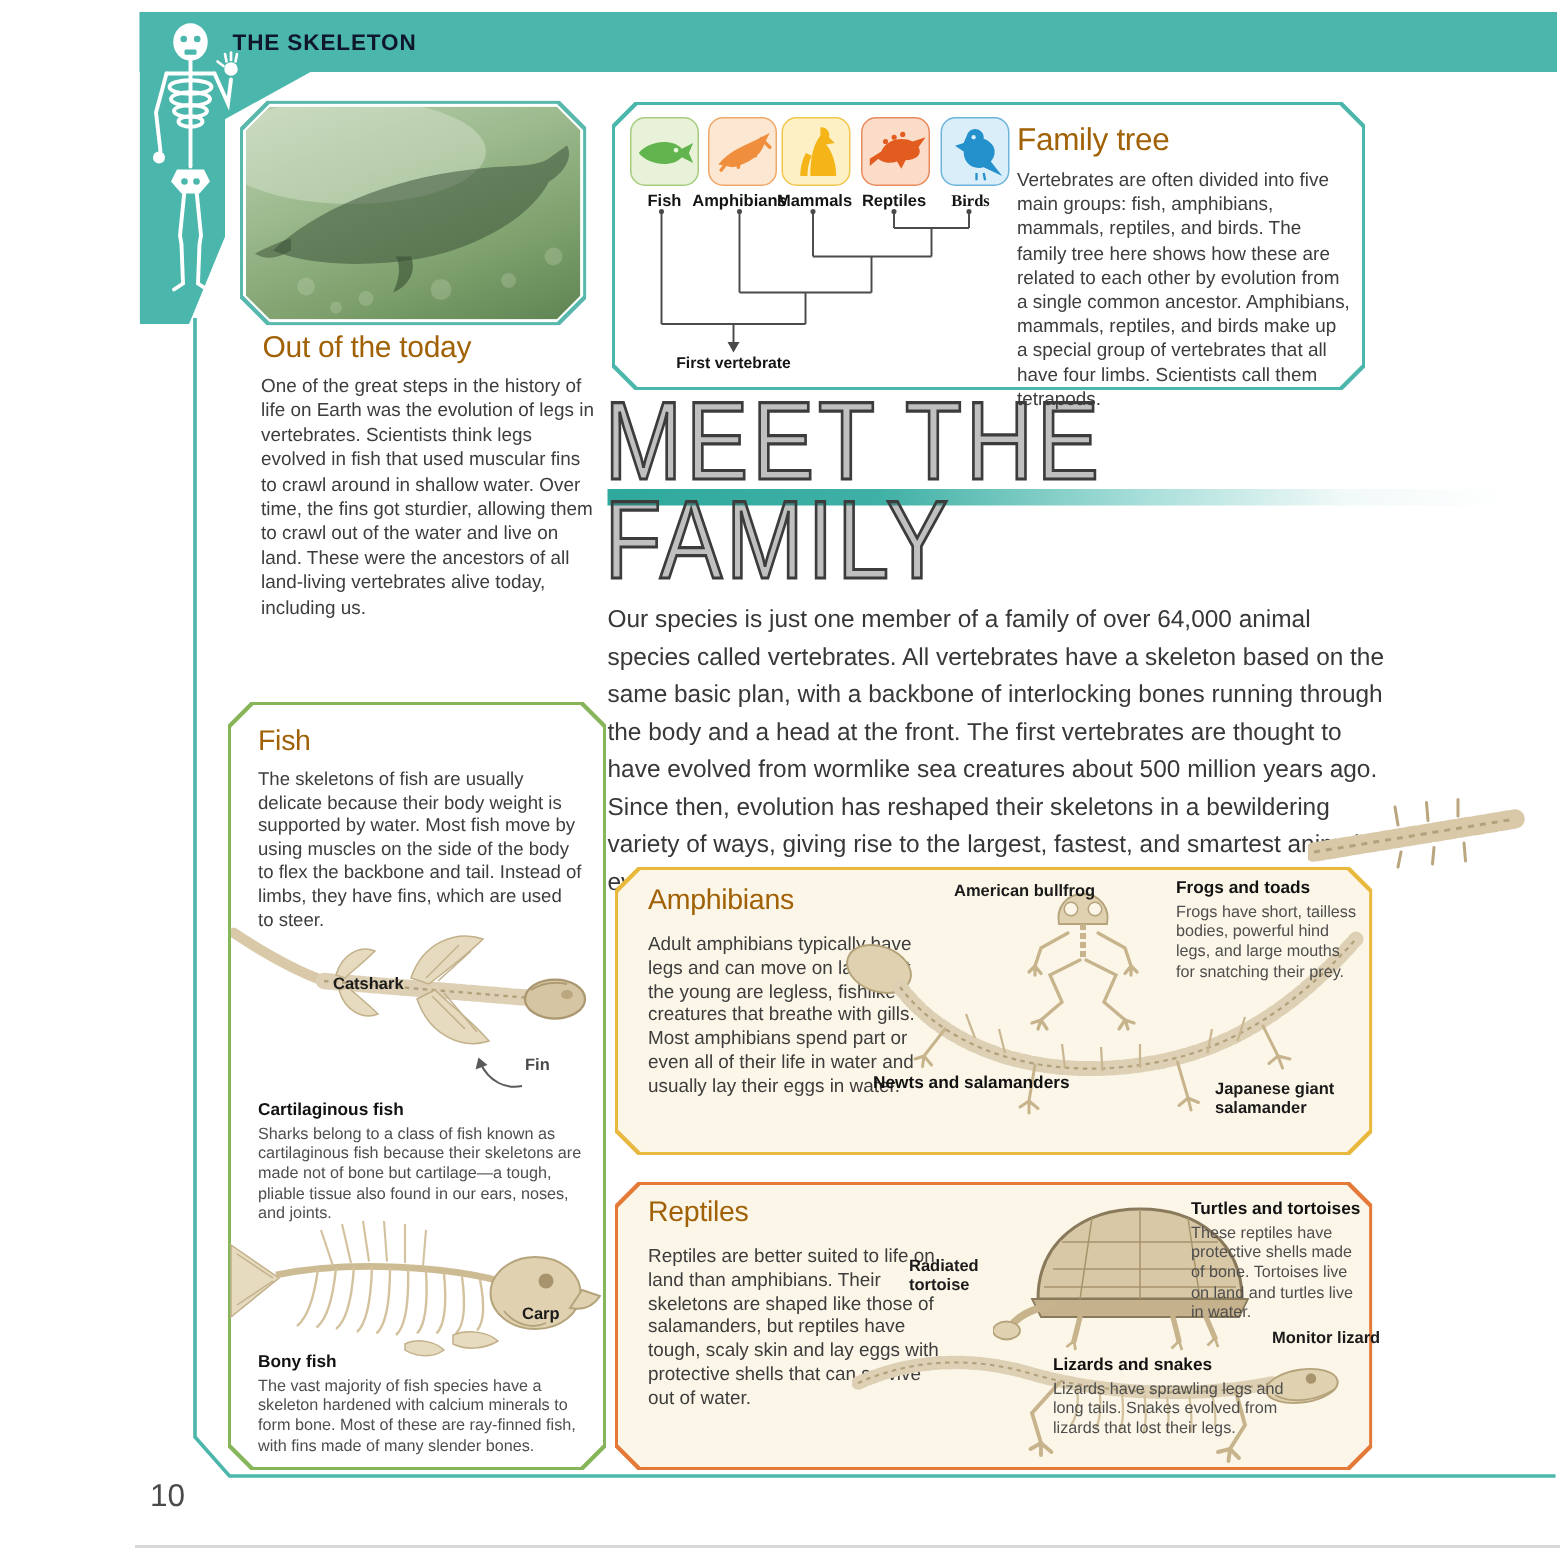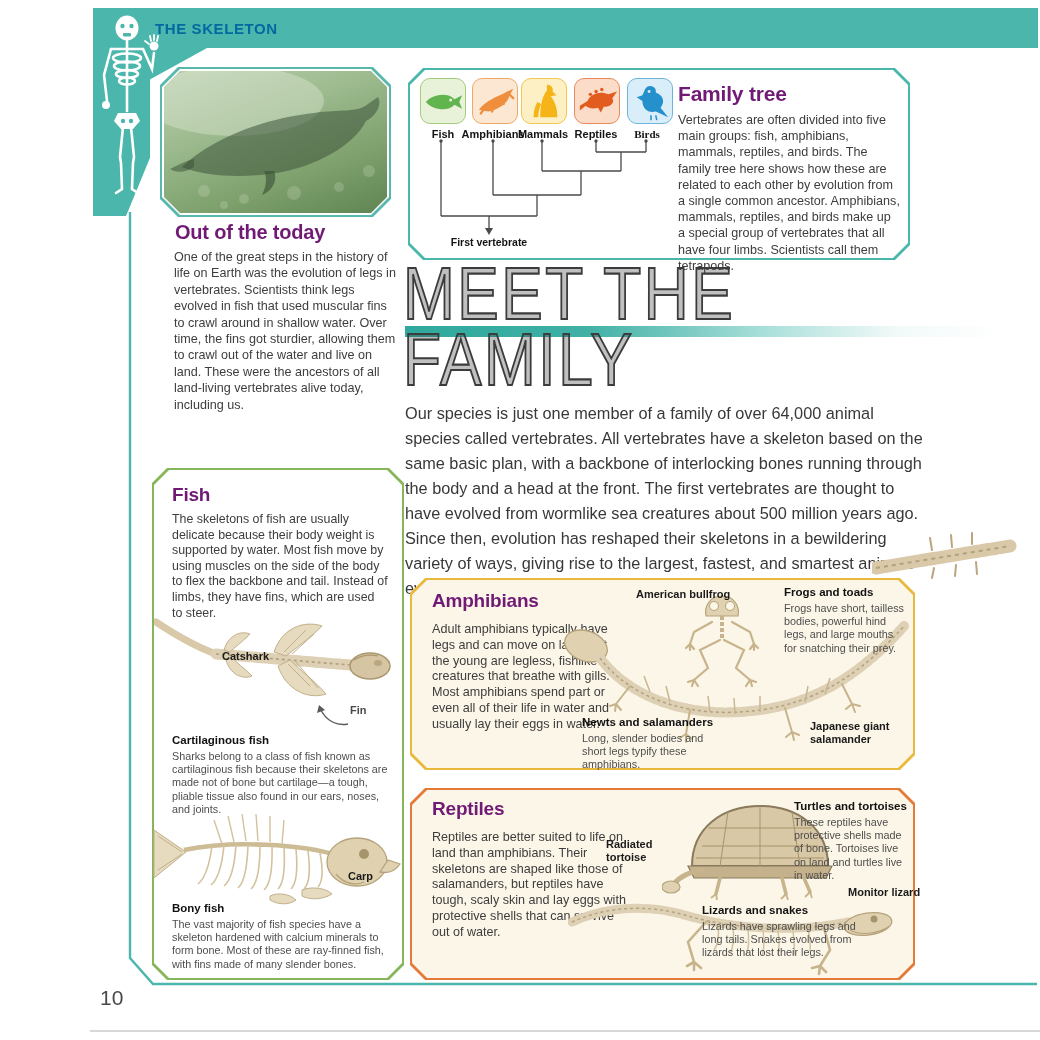--- a/index.html
+++ b/index.html
@@ -5,30 +5,30 @@
   html,body{margin:0;padding:0;background:#fff;}
   #page{position:relative;width:1040px;height:1040px;background:#ffffff;overflow:hidden;
         font-family:"Liberation Sans",sans-serif;color:#3f3f3f;}
   .abs{position:absolute;}
   
   .hdr-band{left:93px;top:8px;width:945px;height:40px;background:#4bb6ab;}
   .hdr-panel{left:93px;top:8px;width:57px;height:208px;background:#4bb6ab;
              clip-path:polygon(0 0,100% 0,100% 72%,58% 100%,0 100%);}
   .hdr-wedge{left:149px;top:48px;width:58px;height:32px;background:#4bb6ab;
              clip-path:polygon(0 0,100% 0,0 100%);}
-  .section-label{left:155px;top:20px;font-size:15px;font-weight:bold;color:#0369a1;letter-spacing:.6px;}
+  .section-label{left:155px;top:20px;font-size:15px;font-weight:bold;color:#0f172a;letter-spacing:.6px;}
   
   .octa{--cut:15px;--bw:2px;--bc:#4bb6ab;--bg:#fff;position:absolute;}
   .octa::before{content:"";position:absolute;inset:0;background:var(--bc);
     clip-path:polygon(var(--cut) 0,calc(100% - var(--cut)) 0,100% var(--cut),100% calc(100% - var(--cut)),calc(100% - var(--cut)) 100%,var(--cut) 100%,0 calc(100% - var(--cut)),0 var(--cut));}
   .octa::after{content:"";position:absolute;inset:var(--bw);background:var(--bg);
     clip-path:polygon(var(--cut) 0,calc(100% - var(--cut)) 0,100% var(--cut),100% calc(100% - var(--cut)),calc(100% - var(--cut)) 100%,var(--cut) 100%,0 calc(100% - var(--cut)),0 var(--cut));}
   .octa>*{position:absolute;z-index:1;}
   
-  .box-h{font-size:19px;font-weight:bold;color:#701a75;letter-spacing:-.2px;}
+  .box-h{font-size:19px;font-weight:normal;color:#a16207;letter-spacing:-.2px;}
   .body-t{font-size:12.4px;line-height:15.6px;color:#3d3d3d;}
   .cap-h{font-size:11.5px;font-weight:bold;color:#121212;}
   .cap-t{font-size:10.8px;line-height:13.2px;color:#4e4e4e;}
   .sk-label{font-size:11px;font-weight:bold;color:#1a1a1a;text-align:left;line-height:13px;}
   .big-title{font-size:74px;line-height:60px;font-weight:normal;letter-spacing:3px;
              color:rgba(58,58,58,.32);-webkit-text-stroke:2.1px #3c3c3c;
              transform:scaleX(.84);transform-origin:left top;white-space:nowrap;}
   .grad-bar{background:linear-gradient(to right,#2fa99d 0%,#3fb0a5 30%,rgba(99,197,188,.55) 60%,rgba(180,225,220,.18) 82%,rgba(255,255,255,0) 100%);}
   .intro-t{font-size:16.3px;line-height:25px;color:#383838;}
   .tile{width:46px;height:46px;border-radius:10px;box-sizing:border-box;border:1.5px solid;}
@@ -327,21 +327,20 @@
           <line x1="175" y1="102" x2="174" y2="86"></line>
         <line x1="200" y1="100" x2="200" y2="84"></line>
           <line x1="245" y1="90" x2="248" y2="74"></line>
         <line x1="265" y1="82" x2="270" y2="66"></line>
       </g>
     </svg>
     <div class="sk-label" style="left:226px;top:10px;width:96px;">American bullfrog</div>
     <div class="cap-h" style="left:374px;top:8px;">Frogs and toads</div>
     <div class="cap-t" style="left:374px;top:24px;width:122px;">Frogs have short, tailless bodies, powerful hind legs, and large mouths for snatching their prey.</div>
     <div class="cap-h" style="left:172px;top:138px;">Newts and salamanders</div>
-    <div class="cap-t" style="left:172px;top:154px;width:140px;">Long, slender bodies and short legs typify these amphibians.</div>
     <div class="sk-label" style="left:400px;top:142px;width:118px;">Japanese giant salamander</div>
   </div>
 
   <div class="octa" style="left:410px;top:788px;width:505px;height:192px;--bc:#e57a38;--bg:#fcf6e8;">
     <div class="box-h" style="left:22px;top:10px;">Reptiles</div>
     <div class="body-t" style="left:22px;top:42px;width:198px;font-size:12.6px;line-height:15.8px;">Reptiles are better suited to life on land than amphibians. Their skeletons are shaped like those of salamanders, but reptiles have tough, scaly skin and lay eggs with protective shells that can survive out of water.</div>
 
     <svg style="left:252px;top:0px;" width="195 " height="118" viewBox="0 0 195 118">
       <path d="M30 78 C30 40 60 18 98 18 C136 18 166 40 166 78 Z" fill="#d8c8a6" stroke="#8a7a5c" stroke-width="2"></path>
       <path d="M26 78 L170 78 L164 90 L32 90 Z" fill="#c5b28c" stroke="#8a7a5c" stroke-width="1.2"></path>

